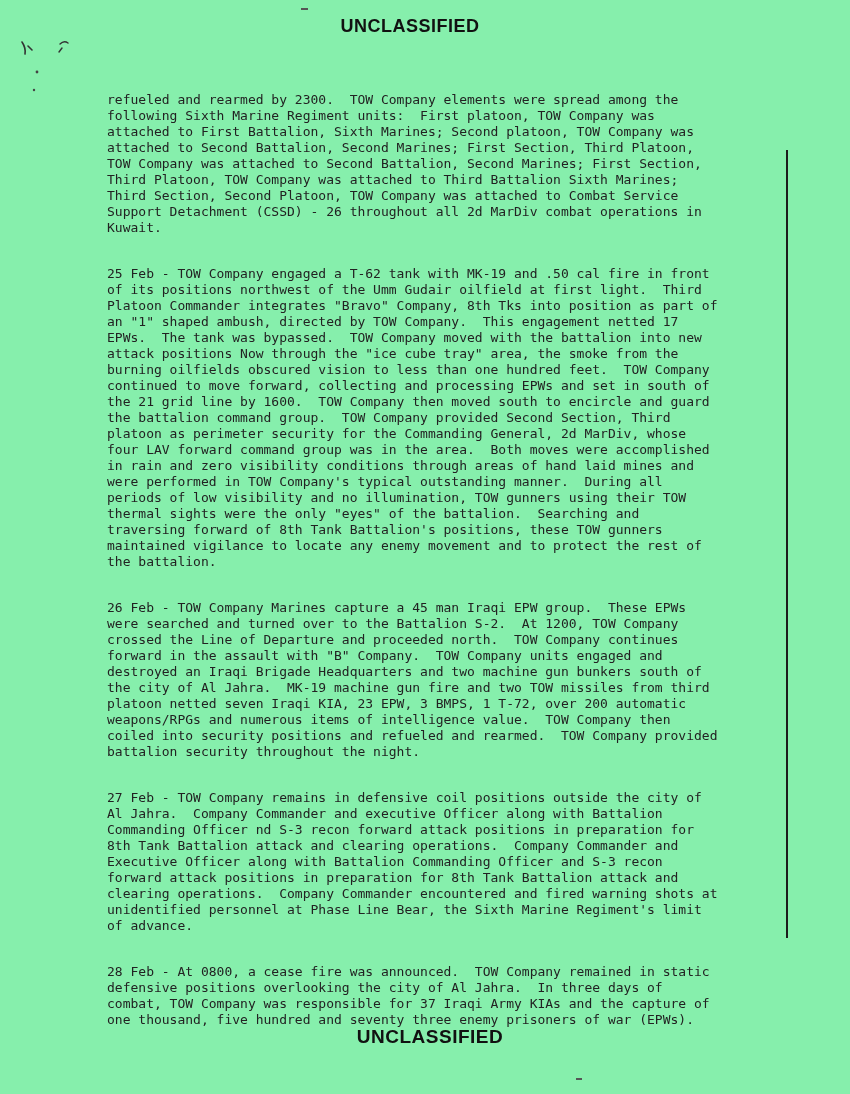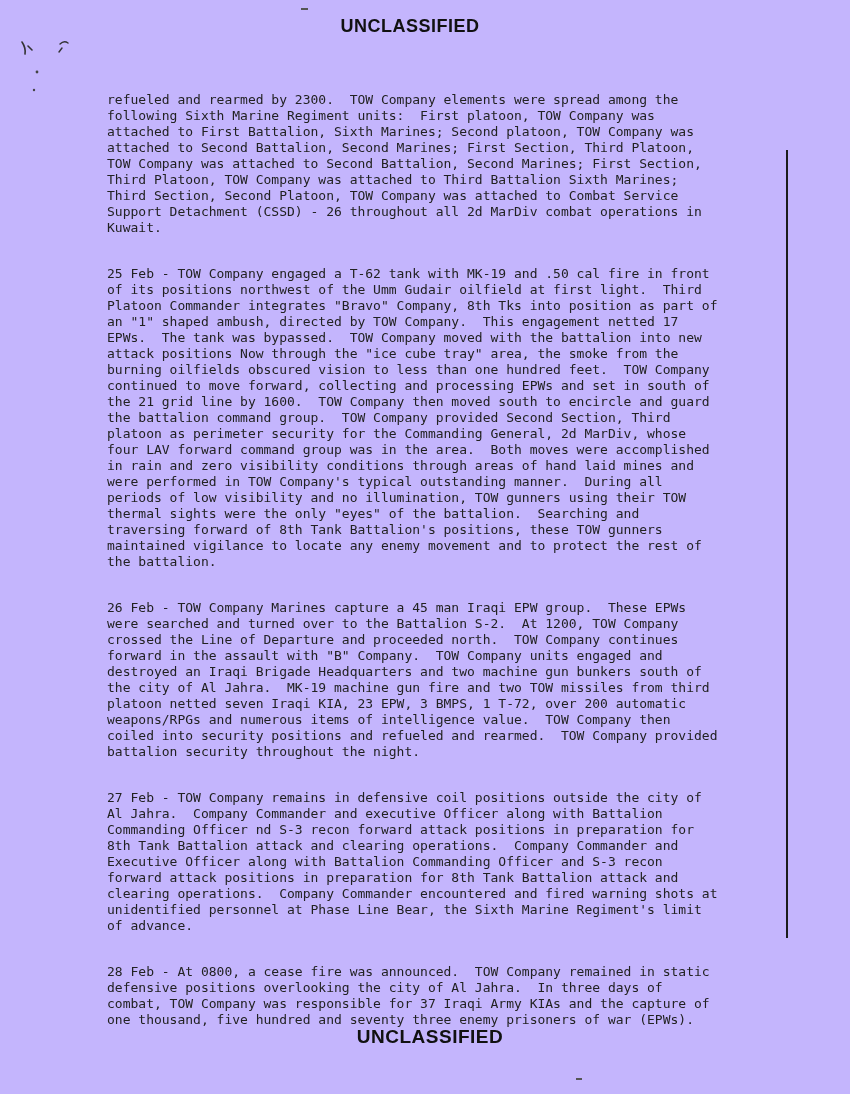--- a/index.html
+++ b/index.html
@@ -4,21 +4,21 @@
 <style>
   html, body {
     margin: 0;
     padding: 0;
     background: #e8e8e8;
   }
   .page {
     position: relative;
     width: 850px;
     height: 1094px;
-    background: #c4b5fd;
+    background: #86efac;
     overflow: hidden;
     font-family: "DejaVu Sans Mono", "Liberation Mono", monospace;
     color: #222;
   }
   .classification {
     position: absolute;
     left: 0;
     width: 820px;
     text-align: center;
     font-family: "Liberation Sans", "DejaVu Sans", sans-serif;

